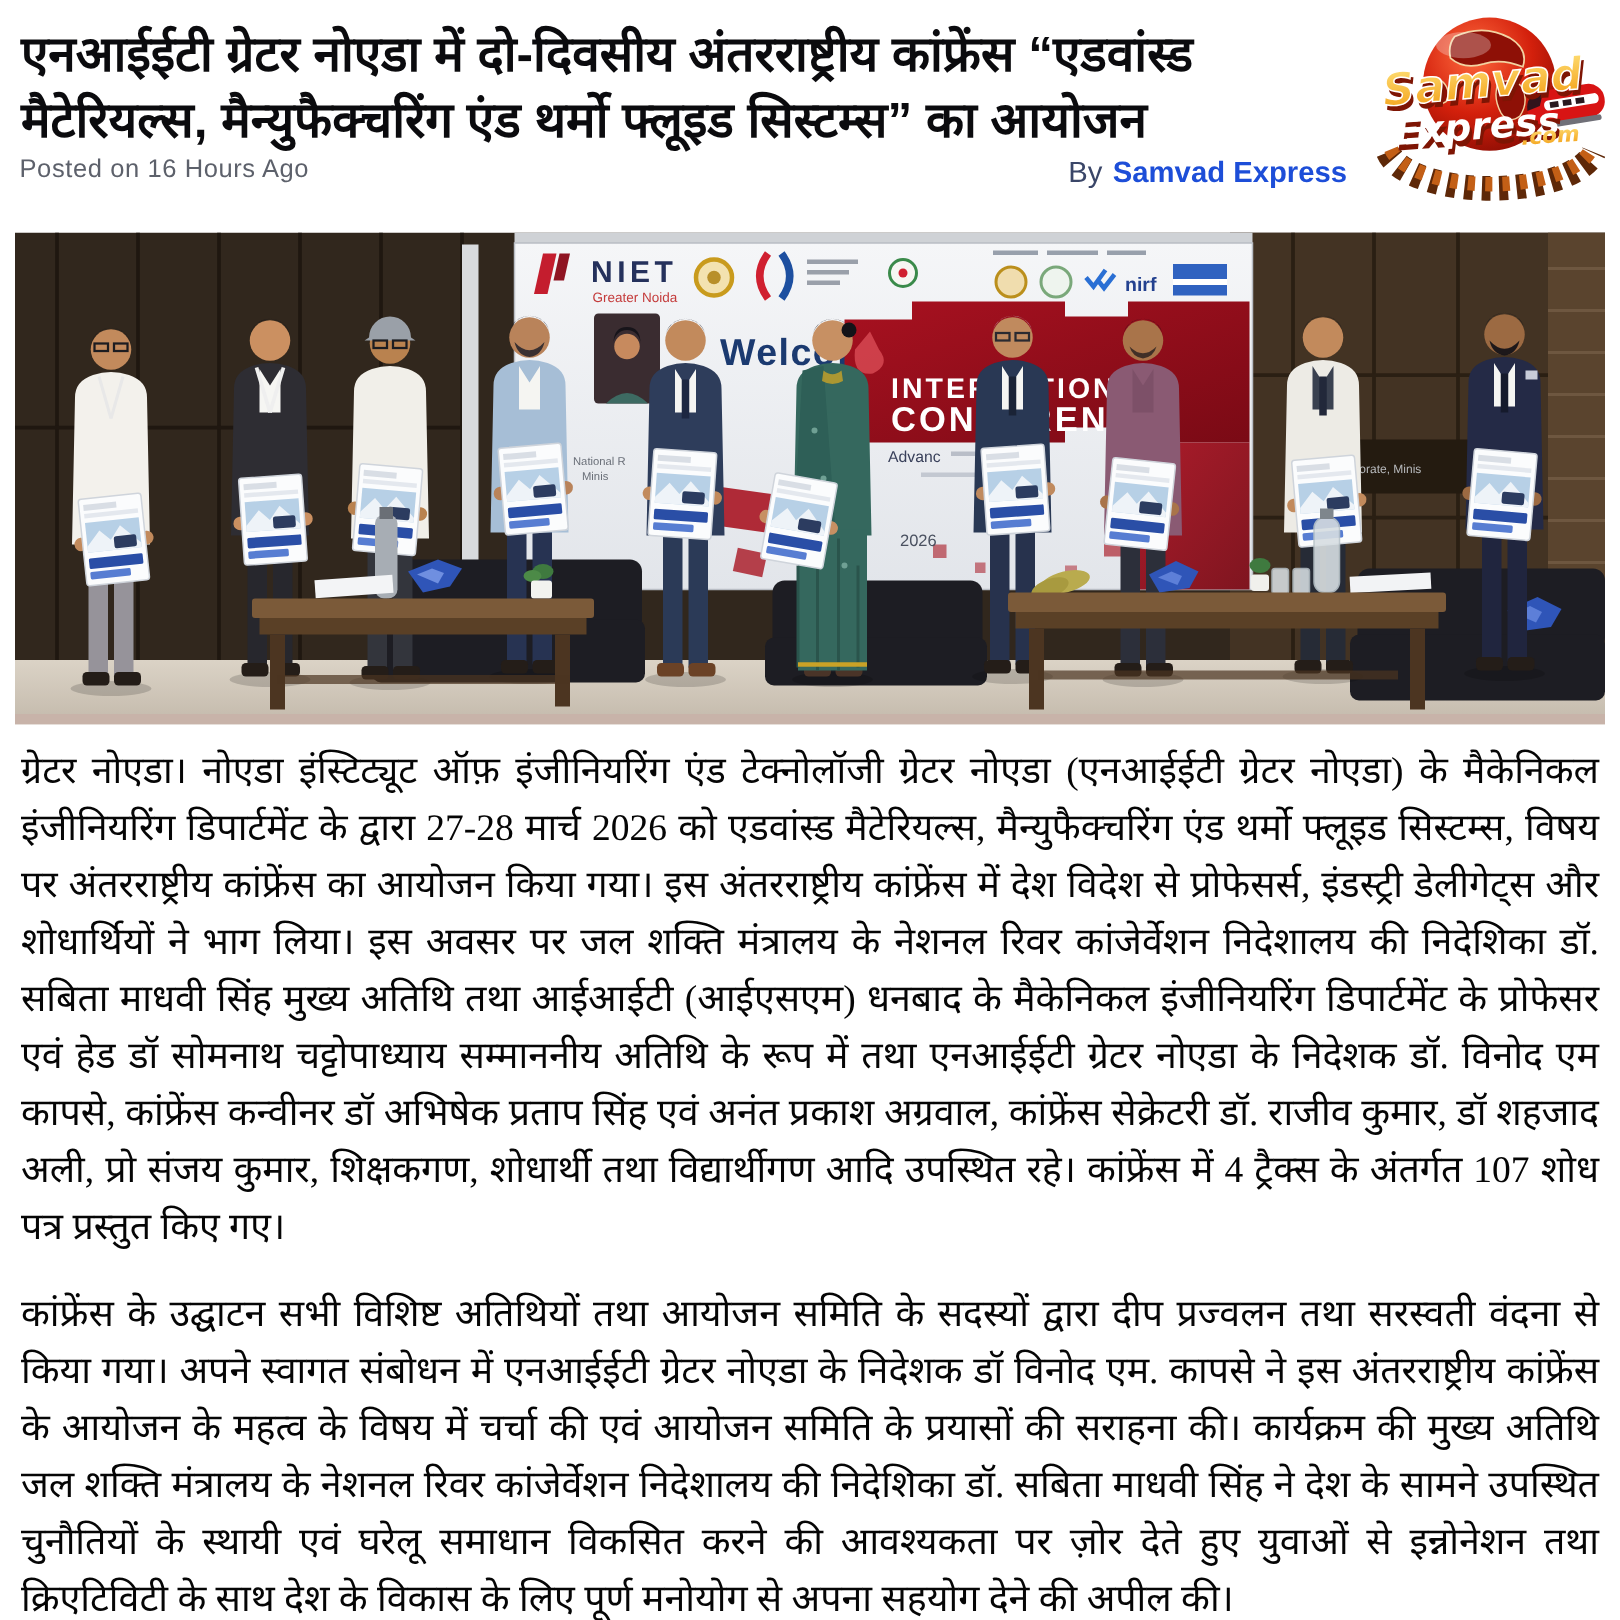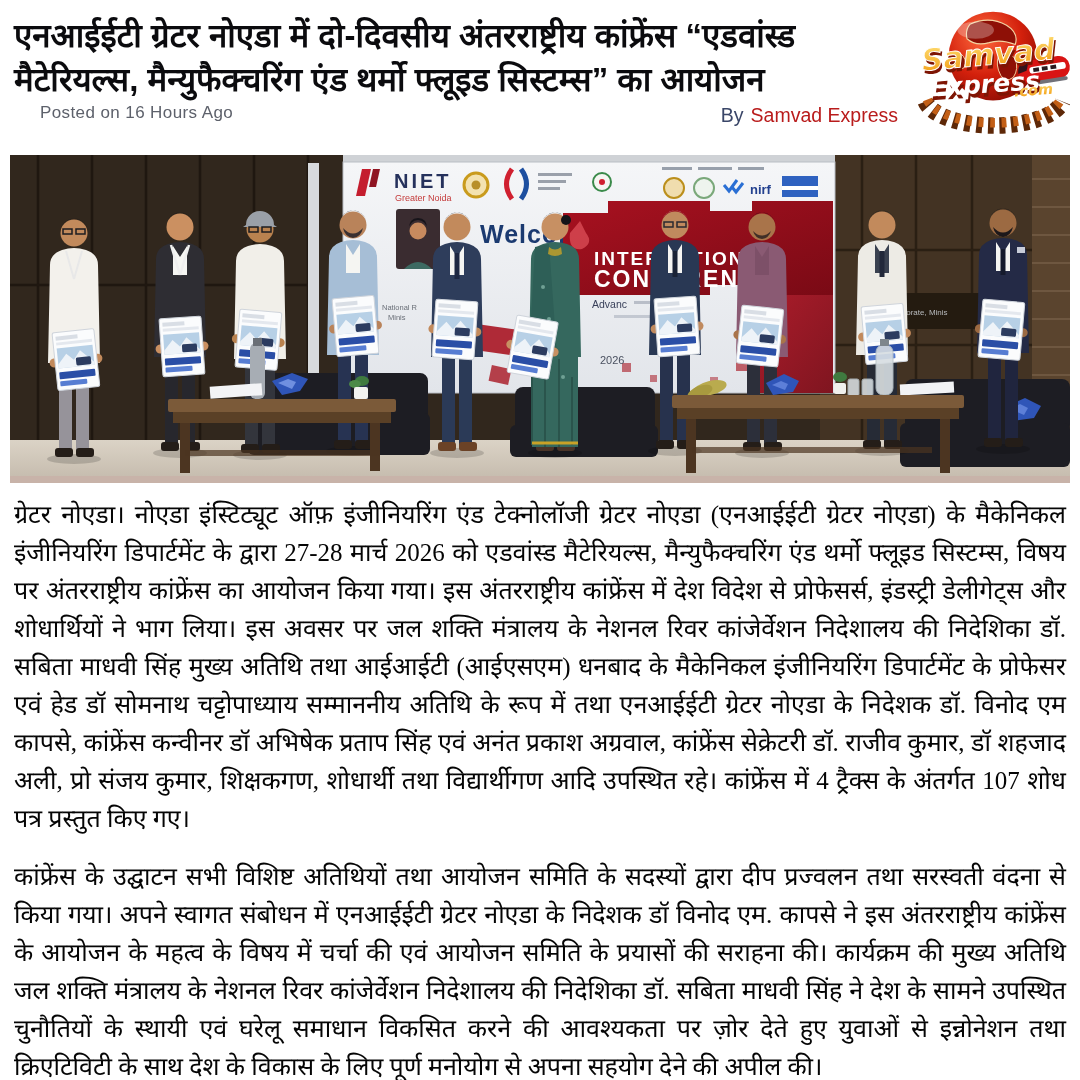--- a/index.html
+++ b/index.html
@@ -6,28 +6,28 @@
   body{
     width:1080px;height:1080px;background:#ffffff;position:relative;overflow:hidden;
     font-family:"Liberation Sans","DejaVu Sans",sans-serif;
   }
   .headline{
     position:absolute;left:14px;top:14px;width:902px;margin:0;
     font-size:33px;line-height:1.33;font-weight:700;color:#0b0b0e;
     font-family:Liberation Sans, sans-serif;
   }
   .posted{
-    position:absolute;left:40px;top:103px;
+    position:absolute;left:13px;top:103px;
     font-size:17px;color:#5d616b;letter-spacing:.4px;
   }
   .byline{
     position:absolute;top:104px;right:182px;
     font-size:19.5px;color:#3a4668;font-weight:500;white-space:nowrap;
   }
-  .byline .author{color:#b91c1c;font-weight:400;margin-left:7px}
+  .byline .author{color:#1d4ed8;font-weight:700;margin-left:7px}
   .logo{position:absolute;top:2px;right:4px;width:164px;height:142px}
   .photo{position:absolute;left:10px;top:155px;width:1060px;height:328px;margin:0}
   .photo svg{display:block}
   .article{
     position:absolute;left:14px;top:496px;width:1052px;color:#050505;
     font-family:"Liberation Serif","DejaVu Serif",serif;
   }
   .article p{margin:0 0 20px 0;font-size:25px;line-height:38px;text-align:justify}
 </style>
 </head>

